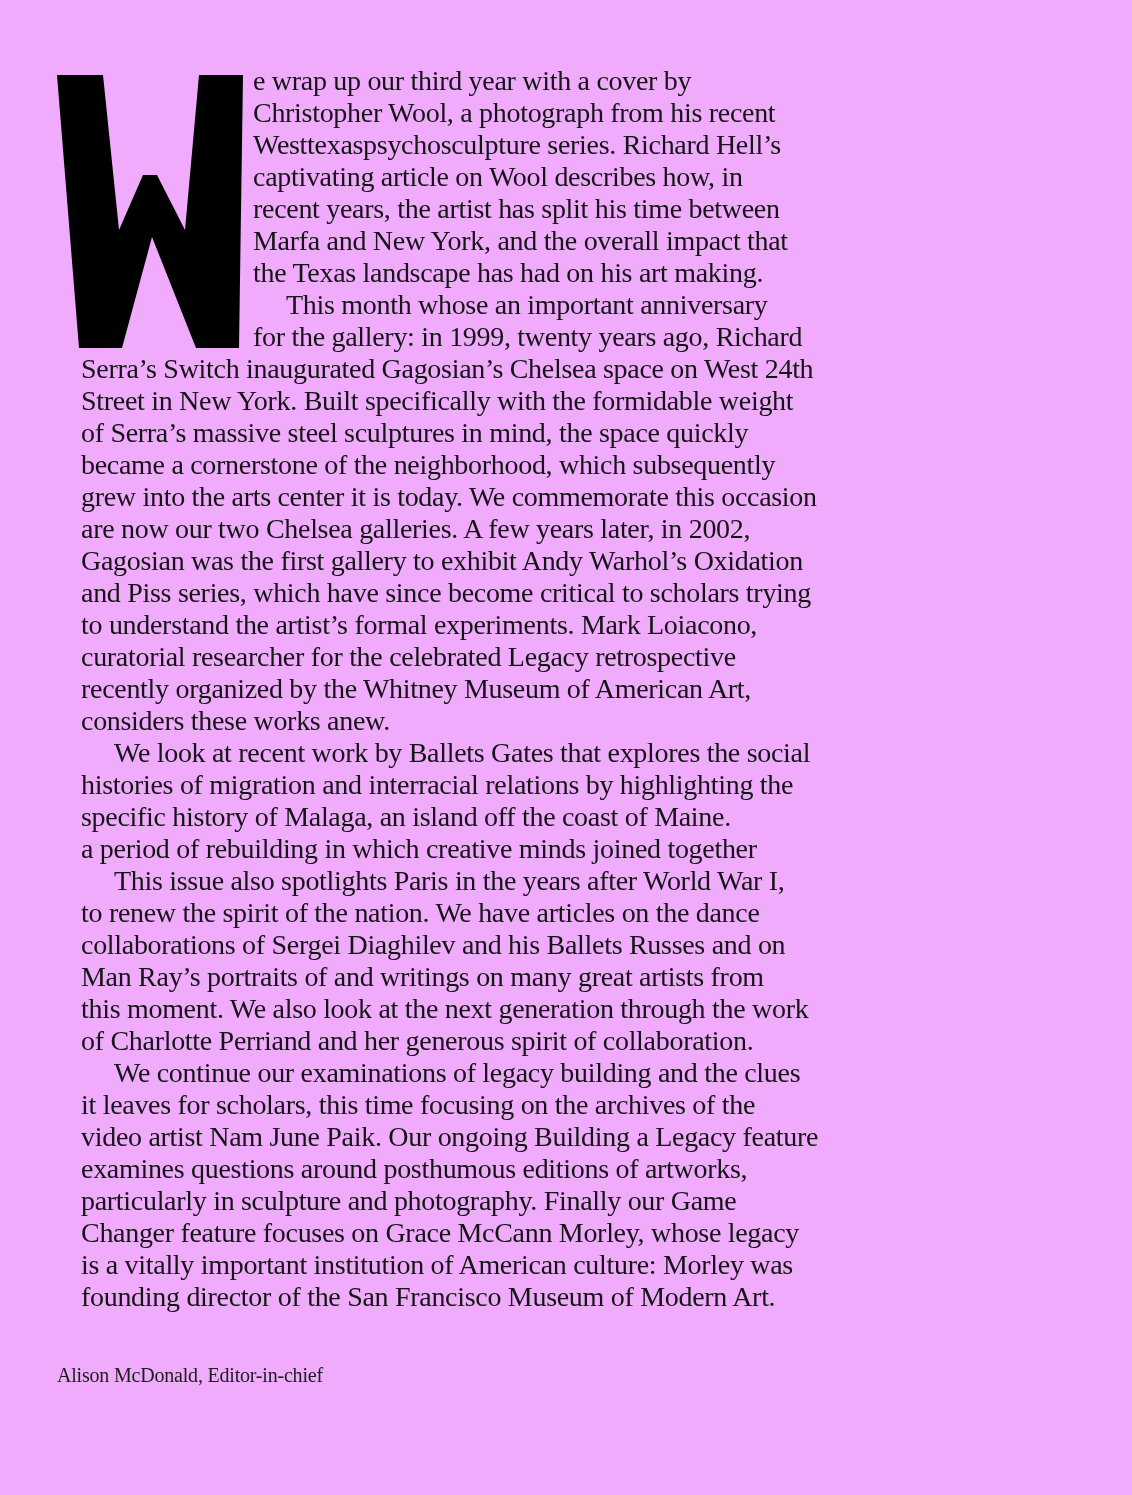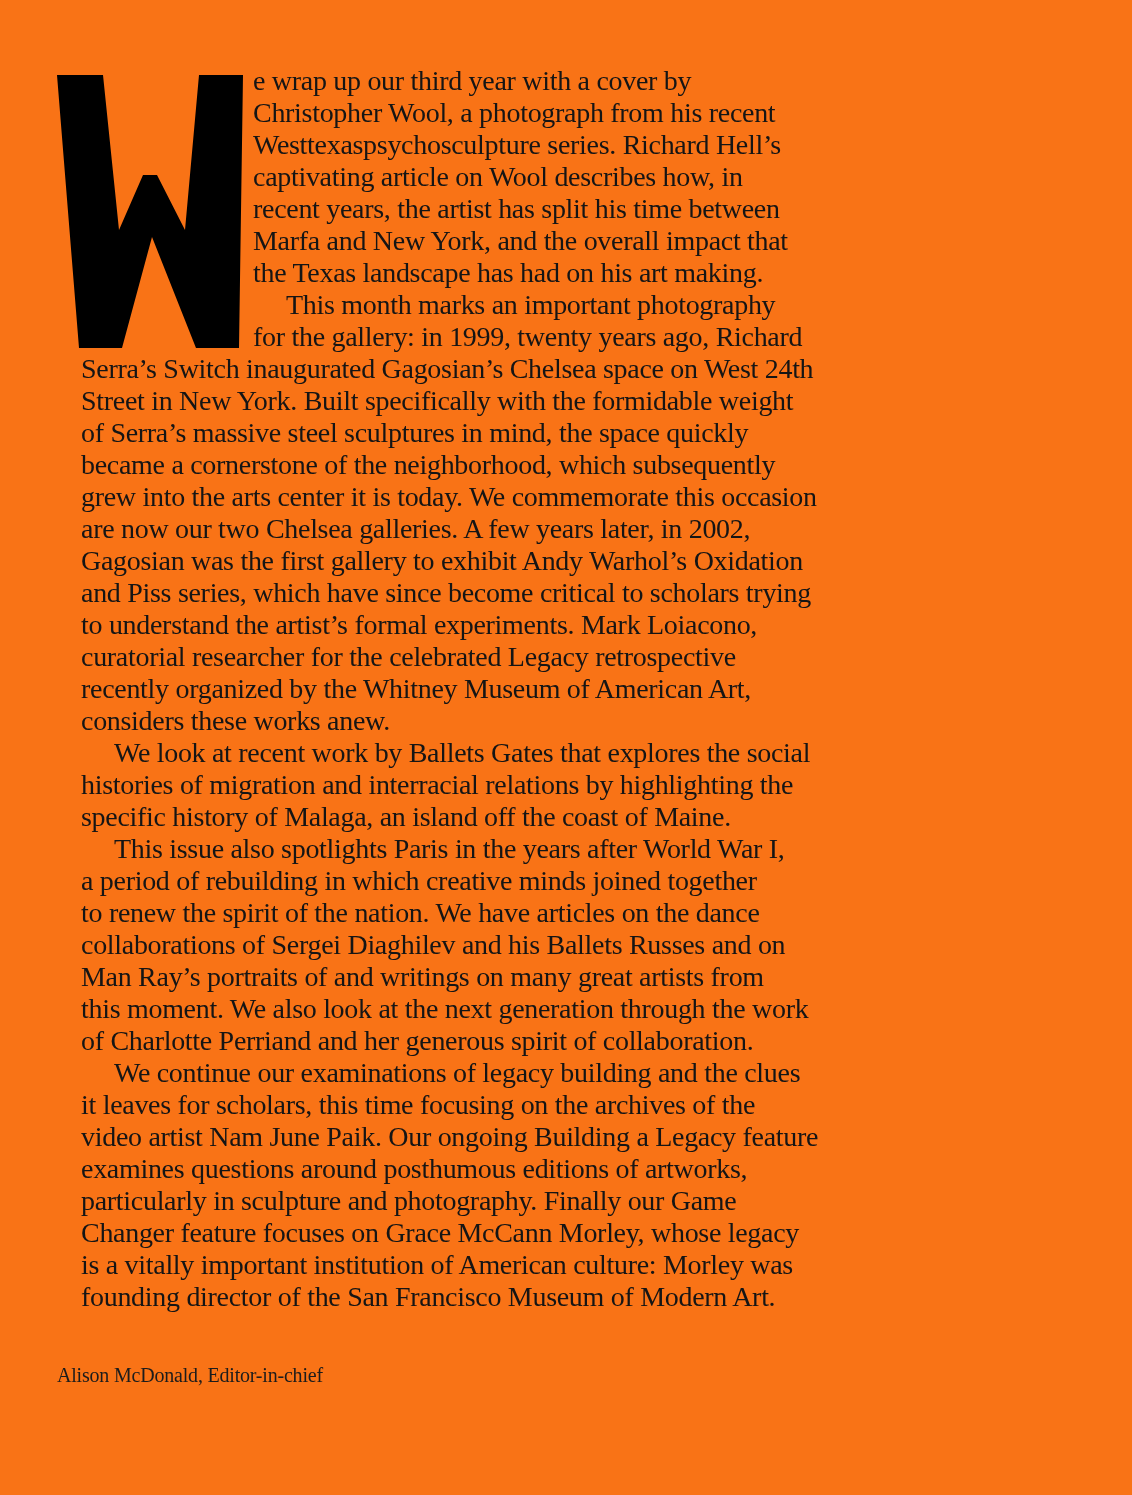--- a/index.html
+++ b/index.html
@@ -4,21 +4,21 @@
 <style>
   html, body { margin: 0; padding: 0; }
   body {
     width: 1132px; height: 1495px;
     background: #ffffff;
     position: relative;
     overflow: hidden;
     font-family: "Liberation Serif", serif;
     color: #151515;
   }
-  .page { position: absolute; inset: 0; background: #f97316; }
+  .page { position: absolute; inset: 0; background: #f0abfc; }
   .text-column {
     position: absolute;
     left: 57px; top: 65px;
     width: 820px;
   }
   .dropcap {
     position: absolute;
     left: 0; top: 10px;
     width: 186px; height: 273px;
   }
@@ -60,39 +60,39 @@
     <span class="visually-hidden">W</span>
 
     <div>
         <div class="line wrap"><span>e wrap up our third year with a cover by</span></div>
         <div class="line wrap"><span>Christopher Wool, a photograph from his recent</span></div>
         <div class="line wrap"><span class="it">Westtexaspsychosculpture</span><span> series. Richard Hell’s</span></div>
         <div class="line wrap"><span>captivating article on Wool describes how, in</span></div>
         <div class="line wrap"><span>recent years, the artist has split his time between</span></div>
         <div class="line wrap"><span>Marfa and New York, and the overall impact that</span></div>
         <div class="line wrap"><span>the Texas landscape has had on his art making.</span></div>
-        <div class="line wrap indent"><span>This month marks an important photography</span></div>
+        <div class="line wrap indent"><span>This month whose an important anniversary</span></div>
         <div class="line wrap"><span>for the gallery: in 1999, twenty years ago, Richard</span></div>
         <div class="line"><span>Serra’s </span><span class="it">Switch</span><span> inaugurated Gagosian’s Chelsea space on West 24th</span></div>
         <div class="line"><span>Street in New York. Built specifically with the formidable weight</span></div>
         <div class="line"><span>of Serra’s massive steel sculptures in mind, the space quickly</span></div>
         <div class="line"><span>became a cornerstone of the neighborhood, which subsequently</span></div>
         <div class="line"><span>grew into the arts center it is today. We commemorate this occasion</span></div>
         <div class="line"><span>are now our two Chelsea galleries. A few years later, in 2002,</span></div>
         <div class="line"><span>Gagosian was the first gallery to exhibit Andy Warhol’s </span><span class="it">Oxidation</span></div>
         <div class="line"><span>and </span><span class="it">Piss</span><span> series, which have since become critical to scholars trying</span></div>
         <div class="line"><span>to understand the artist’s formal experiments. Mark Loiacono,</span></div>
         <div class="line"><span>curatorial researcher for the celebrated Legacy retrospective</span></div>
         <div class="line"><span>recently organized by the Whitney Museum of American Art,</span></div>
         <div class="line"><span>considers these works anew.</span></div>
         <div class="line indent"><span>We look at recent work by Ballets Gates that explores the social</span></div>
         <div class="line"><span>histories of migration and interracial relations by highlighting the</span></div>
         <div class="line"><span>specific history of Malaga, an island off the coast of Maine.</span></div>
+        <div class="line"><span>a period of rebuilding in which creative minds joined together</span></div>
         <div class="line indent"><span>This issue also spotlights Paris in the years after World War I,</span></div>
-        <div class="line"><span>a period of rebuilding in which creative minds joined together</span></div>
         <div class="line"><span>to renew the spirit of the nation. We have articles on the dance</span></div>
         <div class="line"><span>collaborations of Sergei Diaghilev and his Ballets Russes and on</span></div>
         <div class="line"><span>Man Ray’s portraits of and writings on many great artists from</span></div>
         <div class="line"><span>this moment. We also look at the next generation through the work</span></div>
         <div class="line"><span>of Charlotte Perriand and her generous spirit of collaboration.</span></div>
         <div class="line indent"><span>We continue our examinations of legacy building and the clues</span></div>
         <div class="line"><span>it leaves for scholars, this time focusing on the archives of the</span></div>
         <div class="line"><span>video artist Nam June Paik. Our ongoing </span><span class="it">Building a Legacy</span><span> feature</span></div>
         <div class="line"><span>examines questions around posthumous editions of artworks,</span></div>
         <div class="line"><span>particularly in sculpture and photography. Finally our </span><span class="it">Game</span></div>

